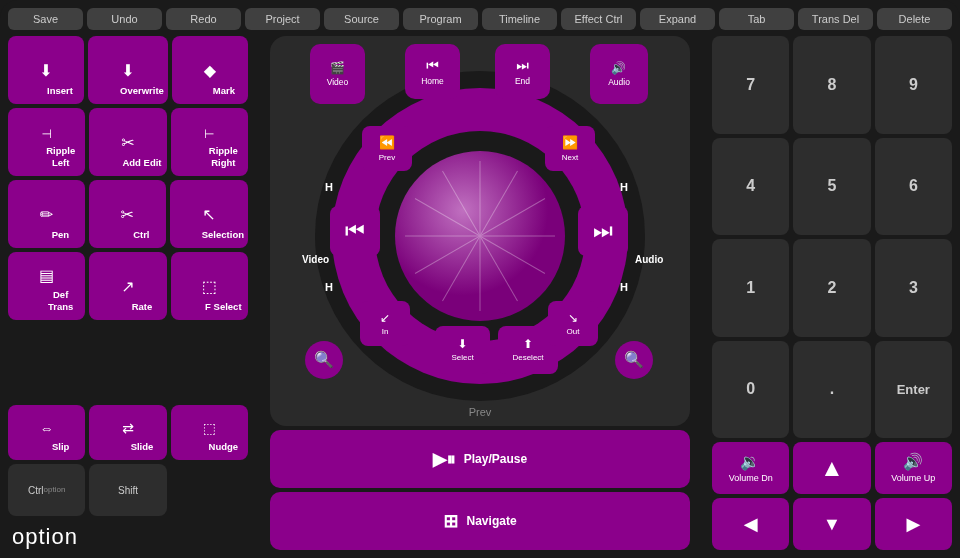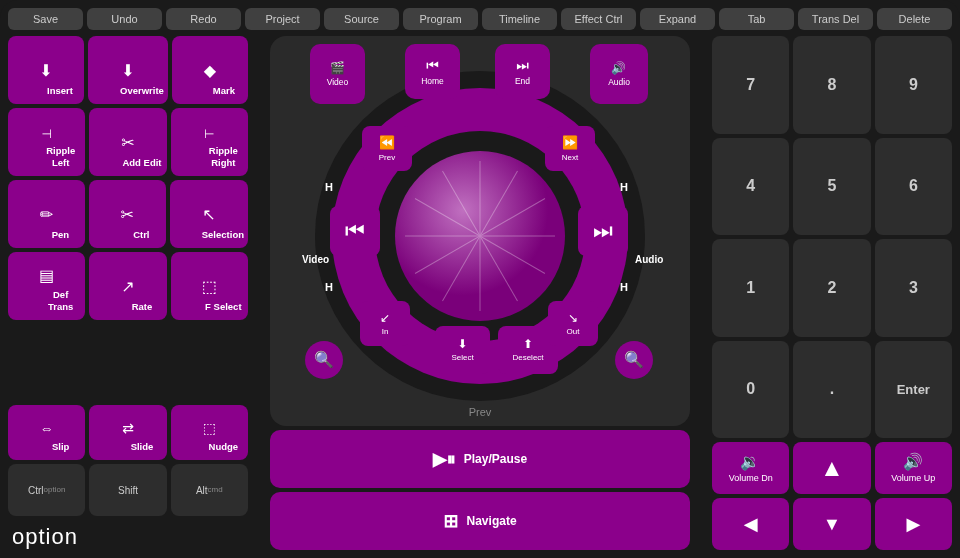--- a/index.html
+++ b/index.html
@@ -367,24 +367,20 @@
       </button>
     </div>
 
     <div class="bottom-left-row">
       <button class="mod-btn">
         <span>Ctrl</span>
         <span class="sub">option</span>
       </button>
       <button class="mod-btn">
         <span>Shift</span>
-      </button>
-      <button class="mod-btn">
-        <span>Alt</span>
-        <span class="sub">cmd</span>
       </button>
     </div>
 
     <div class="brand">option</div>
   </div>
 
   <div class="center-panel">
 
     <div class="jog-area">
       <div class="jog-background"></div>

